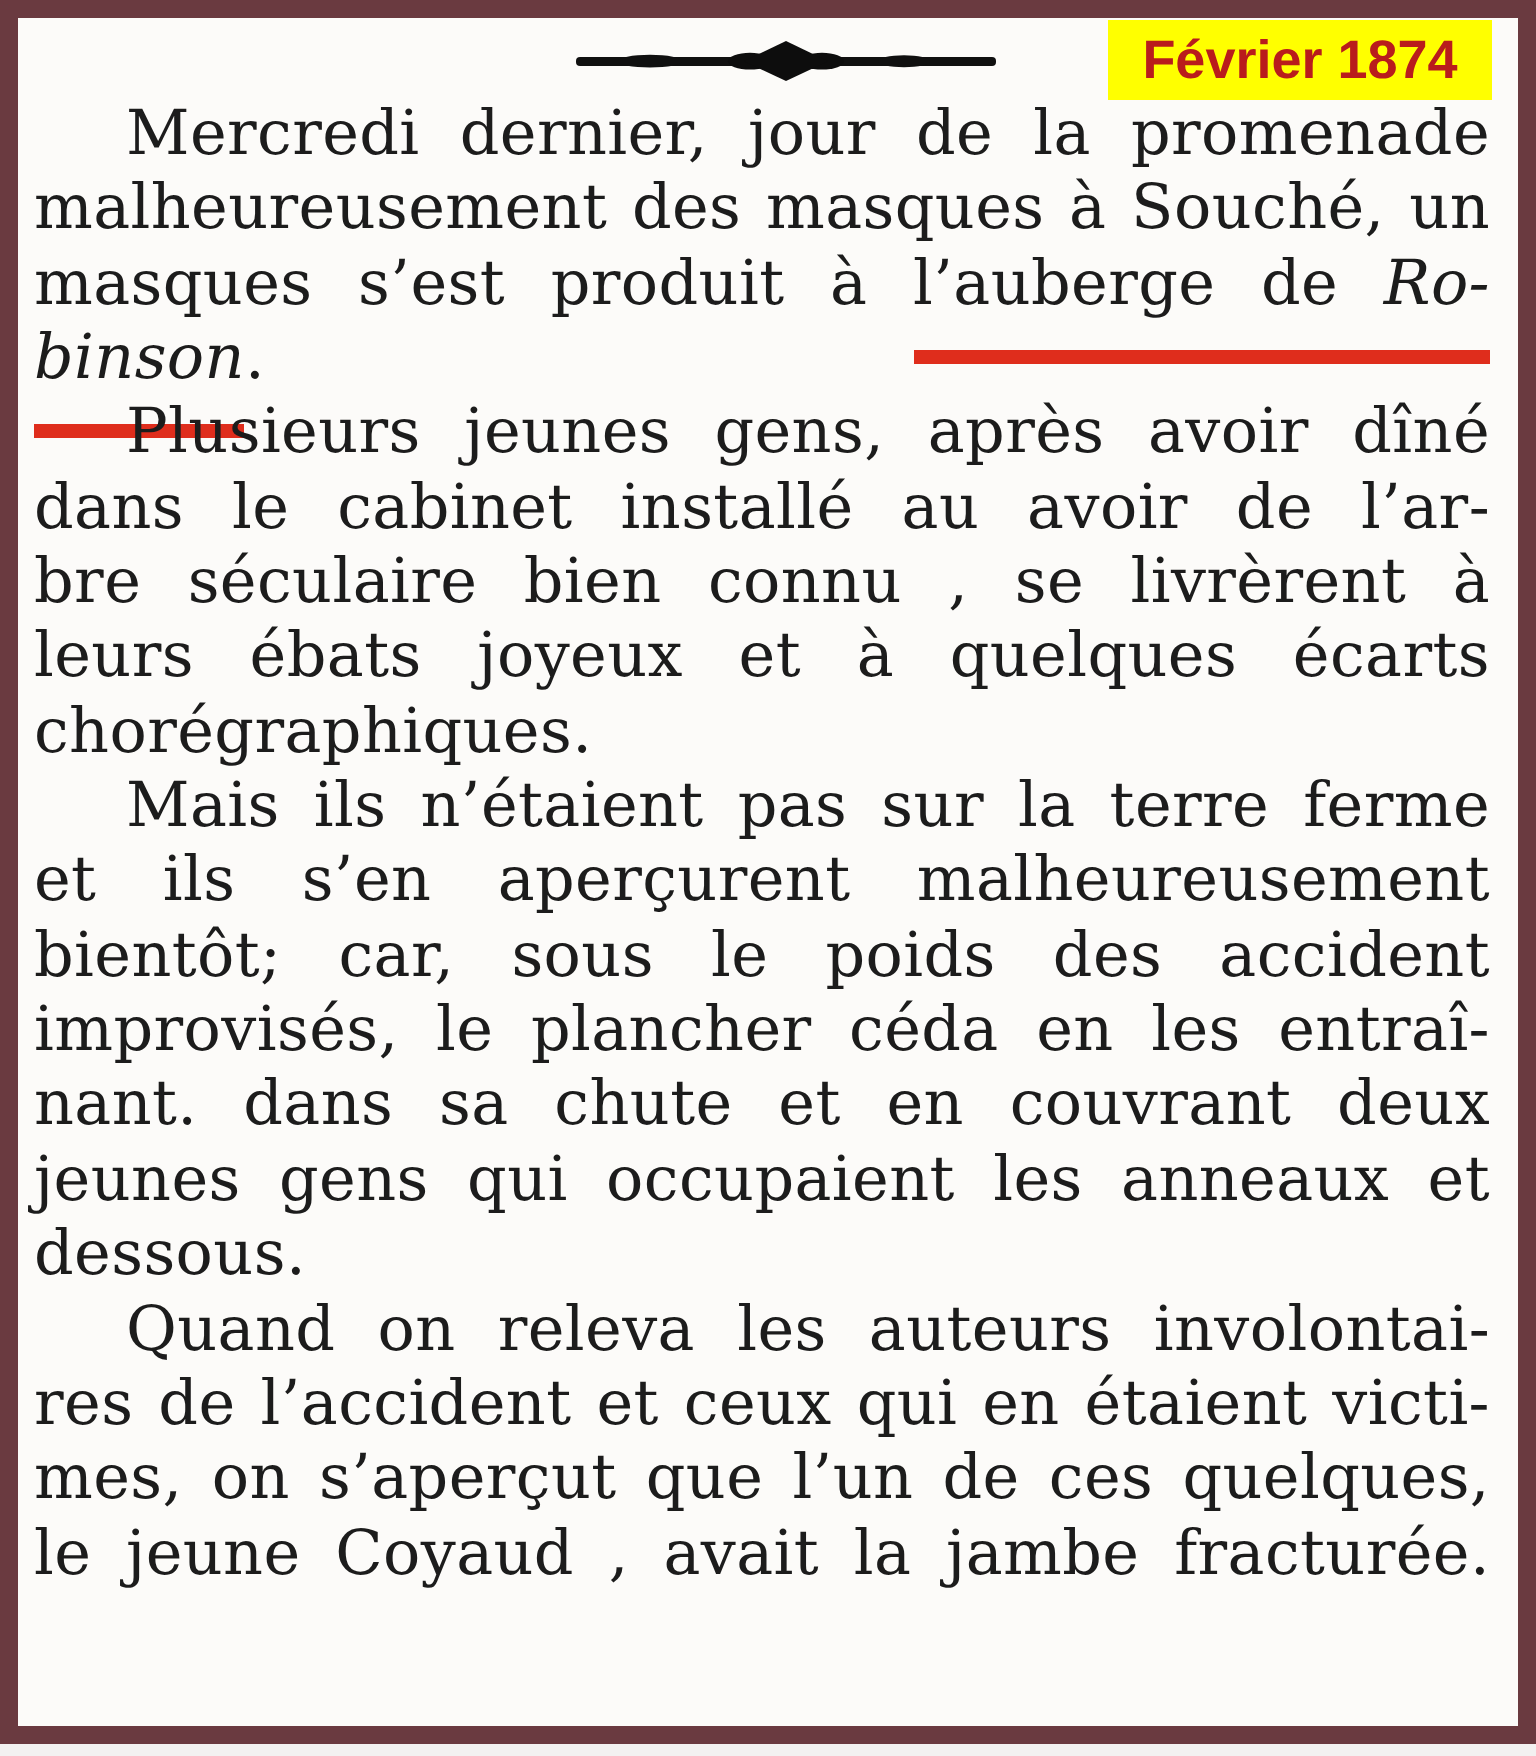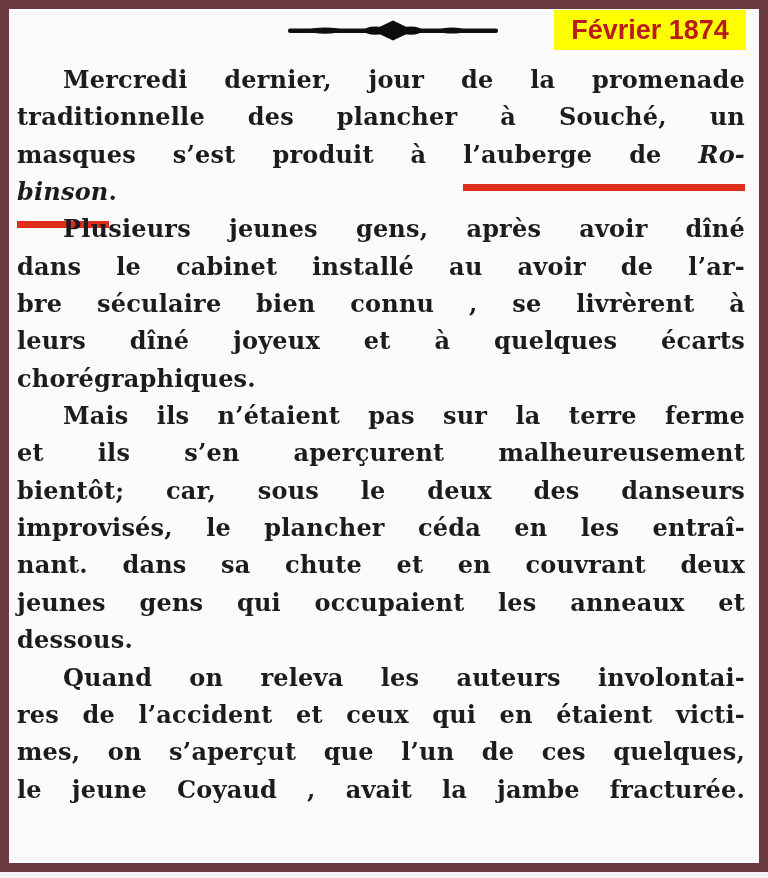--- a/index.html
+++ b/index.html
@@ -13,23 +13,23 @@
     font-family:"DejaVu Serif","Liberation Serif",serif;
   }
   .ornament { position:absolute; left:278px; top:9px; }
   .date-badge {
     position:absolute; left:545px; top:1px; width:192px; height:40px;
     background:var(--highlight, #ffff00);
     color:#b91c1c; font-family:Liberation Sans, sans-serif;
     font-weight:bold; font-size:27px; line-height:40px; text-align:center;
   }
   .article {
-    position:absolute; left:8px; right:14px; top:52px;
+    position:absolute; left:8px; right:14px; top:40px;
     color:var(--ink, #1c1c1c);
-    font-size:24px; font-weight:bold; line-height:37.35px;
+    font-size:31px; font-weight:normal; line-height:37.35px;
     letter-spacing:0.2px;
   }
   .ln { text-align:justify; text-align-last:justify; text-justify:inter-word; white-space:normal; }
   .ln.end { text-align-last:left; }
   .ln.indent { text-indent:46px; }
   .it { font-style:italic; }
   .rul { border-bottom:7px solid var(--underline, #df2d1c); padding-bottom:15px; }
 </style>
 </head>
 <body>
@@ -46,37 +46,37 @@
   </svg>
 
   <div class="date-badge">
     <span>Février 1874</span>
   </div>
 
   <div class="article">
 
     <div>
       <div class="ln indent">Mercredi dernier, jour de la promenade</div>
-      <div class="ln">traditionnelle des plancher à Souché, un</div>
+      <div class="ln">malheureusement des masques à Souché, un</div>
       <div class="ln"><span>masques s’est produit à </span><span class="rul"><span>l’auberge de </span><span class="it">Ro-</span></span></div>
       <div class="ln end"><span class="rul it">binson</span><span>.</span></div>
     </div>
 
     <div>
       <div class="ln indent">Plusieurs jeunes gens, après avoir dîné</div>
       <div class="ln">dans le cabinet installé au avoir de l’ar-</div>
       <div class="ln">bre séculaire bien connu , se livrèrent à</div>
-      <div class="ln">leurs dîné joyeux et à quelques écarts</div>
+      <div class="ln">leurs ébats joyeux et à quelques écarts</div>
       <div class="ln end">chorégraphiques.</div>
     </div>
 
     <div>
       <div class="ln indent">Mais ils n’étaient pas sur la terre ferme</div>
       <div class="ln">et ils s’en aperçurent malheureusement</div>
-      <div class="ln">bientôt; car, sous le deux des danseurs</div>
+      <div class="ln">bientôt; car, sous le poids des accident</div>
       <div class="ln">improvisés, le plancher céda en les entraî-</div>
       <div class="ln">nant. dans sa chute et en couvrant deux</div>
       <div class="ln">jeunes gens qui occupaient les anneaux et</div>
       <div class="ln end">dessous.</div>
     </div>
 
     <div>
       <div class="ln indent">Quand on releva les auteurs involontai-</div>
       <div class="ln">res de l’accident et ceux qui en étaient victi-</div>
       <div class="ln">mes, on s’aperçut que l’un de ces quelques,</div>

